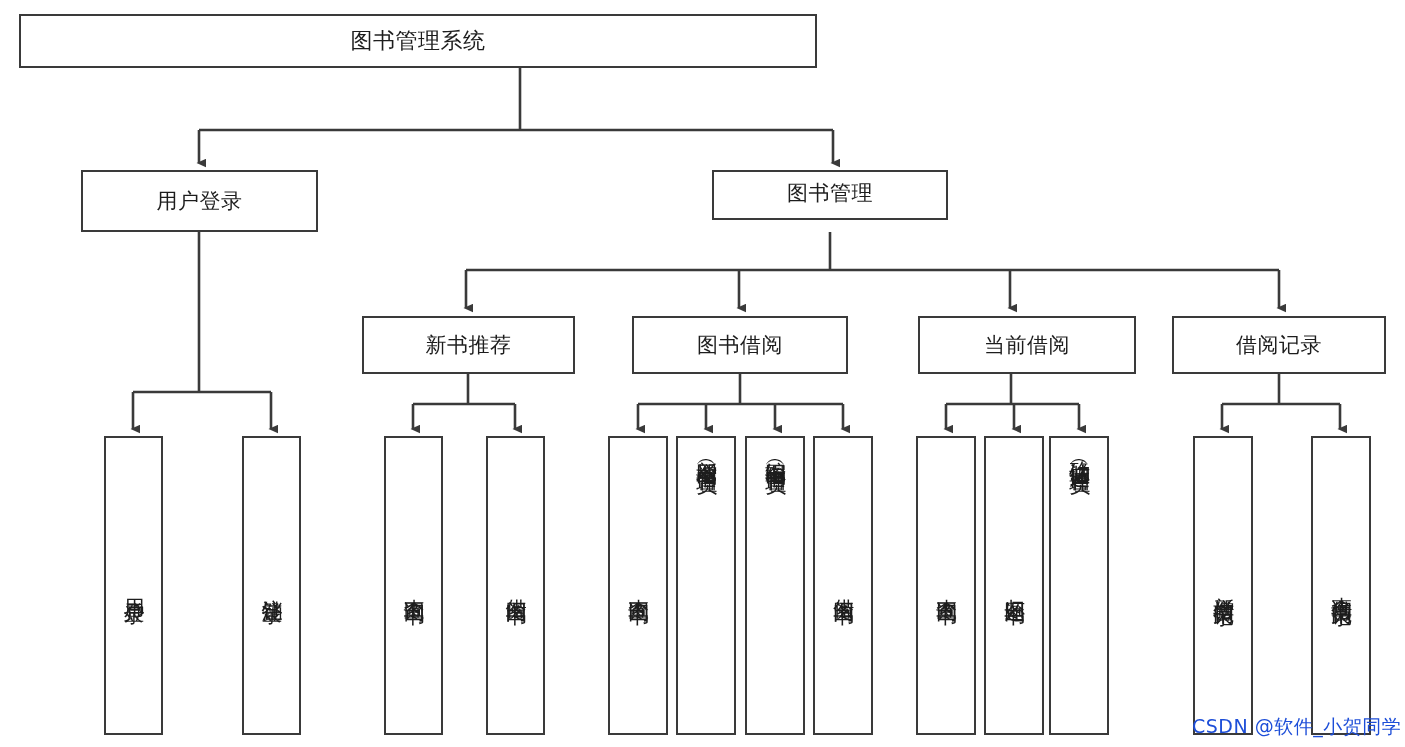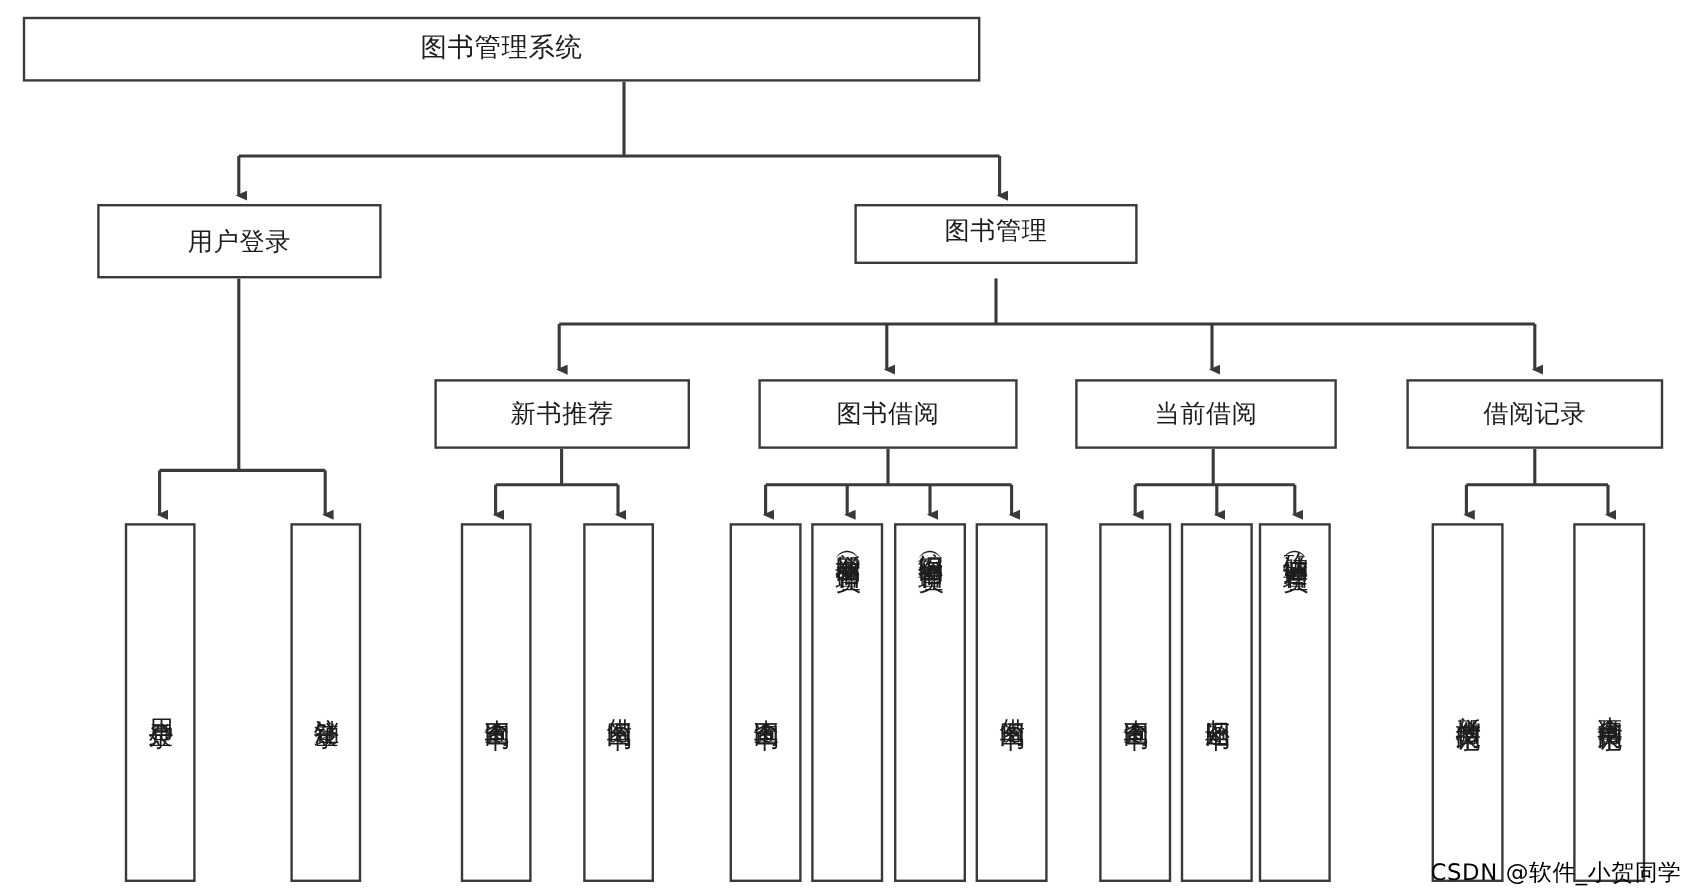--- a/index.html
+++ b/index.html
@@ -64,21 +64,21 @@
     white-space: nowrap;
   }
   
   .node.v.mid {
     align-items: center;
     padding-top: 0;
   }
   .watermark {
     position: absolute;
     font-size: 19px;
-    color: #000000;
+    color: #1d4ed8;
     white-space: nowrap;
     letter-spacing: 0.5px;
   }
 </style>
 </head>
 <body>
 
 <div id="canvas">
 
   <svg class="wires" viewBox="0 0 1405 747" xmlns="http://www.w3.org/2000/svg">
@@ -144,21 +144,21 @@
   </div>
 
   <div class="node h" style="left:362px; top:316px; width:213px; height:58px;align-items:center;">
     <span class="lbl">新书推荐</span>
   </div>
 
   <div class="node h" style="left:632px; top:316px; width:216px; height:58px;">
     <span class="lbl">图书借阅</span>
   </div>
 
-  <div class="node h" style="left:896px; top:316px; width:218px; height:58px;">
+  <div class="node h" style="left:918px; top:316px; width:218px; height:58px;">
     <span class="lbl">当前借阅</span>
   </div>
 
   <div class="node h" style="left:1172px; top:316px; width:214px; height:58px;align-items:center;">
     <span class="lbl">借阅记录</span>
   </div>
 
   <div class="node v mid" style="left:104px; top:436px; width:59px; height:299px;">
     <span class="lbl">用户登录</span>
   </div>

